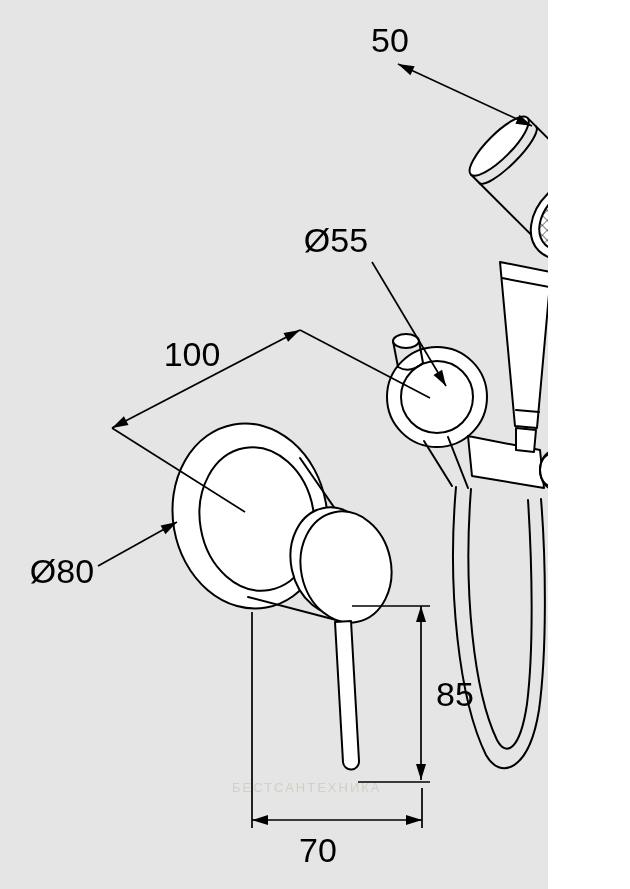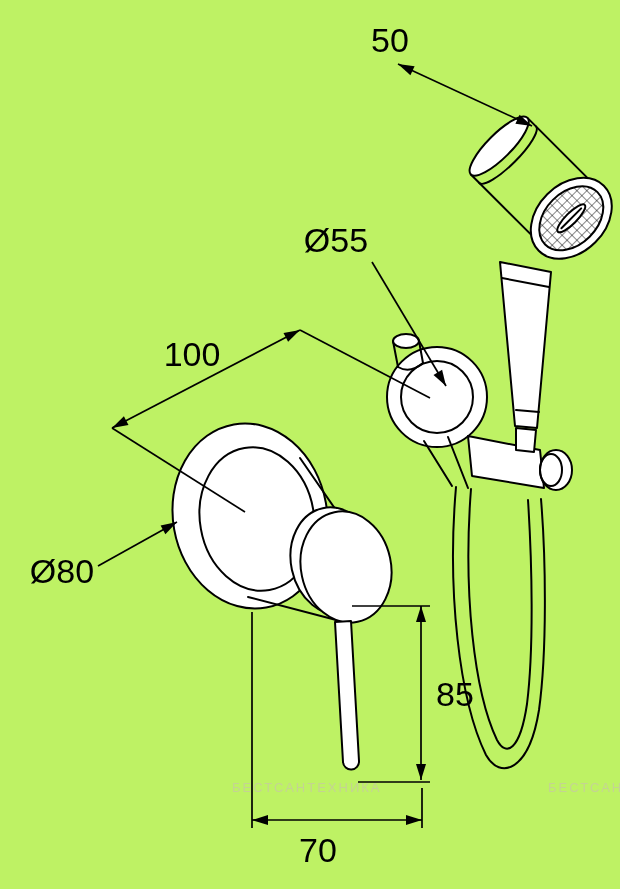--- a/index.html
+++ b/index.html
@@ -1,20 +1,20 @@
 <!DOCTYPE html>
 <html><head>
 <meta charset="utf-8">
 <style>
   html, body { margin: 0; padding: 0; background: #ffffff; }
   .page {
     position: relative;
-    width: 620px;
+    width: 548px;
     height: 889px;
-    background: #bef264;
+    background: #e5e5e5;
     font-family: "Liberation Sans", sans-serif;
     overflow: hidden;
   }
   svg { display: block; }
   .part  { stroke: #000; stroke-width: 2;   fill: none; stroke-linecap: round; stroke-linejoin: round; }
   .partf { stroke: #000; stroke-width: 2;   fill: #fff; stroke-linejoin: round; }
   .dim   { stroke: #000; stroke-width: 1.7; fill: none; }
   .arr   { fill: #000; stroke: none; }
   .dimtext {
     font-family: "Liberation Sans", sans-serif;

